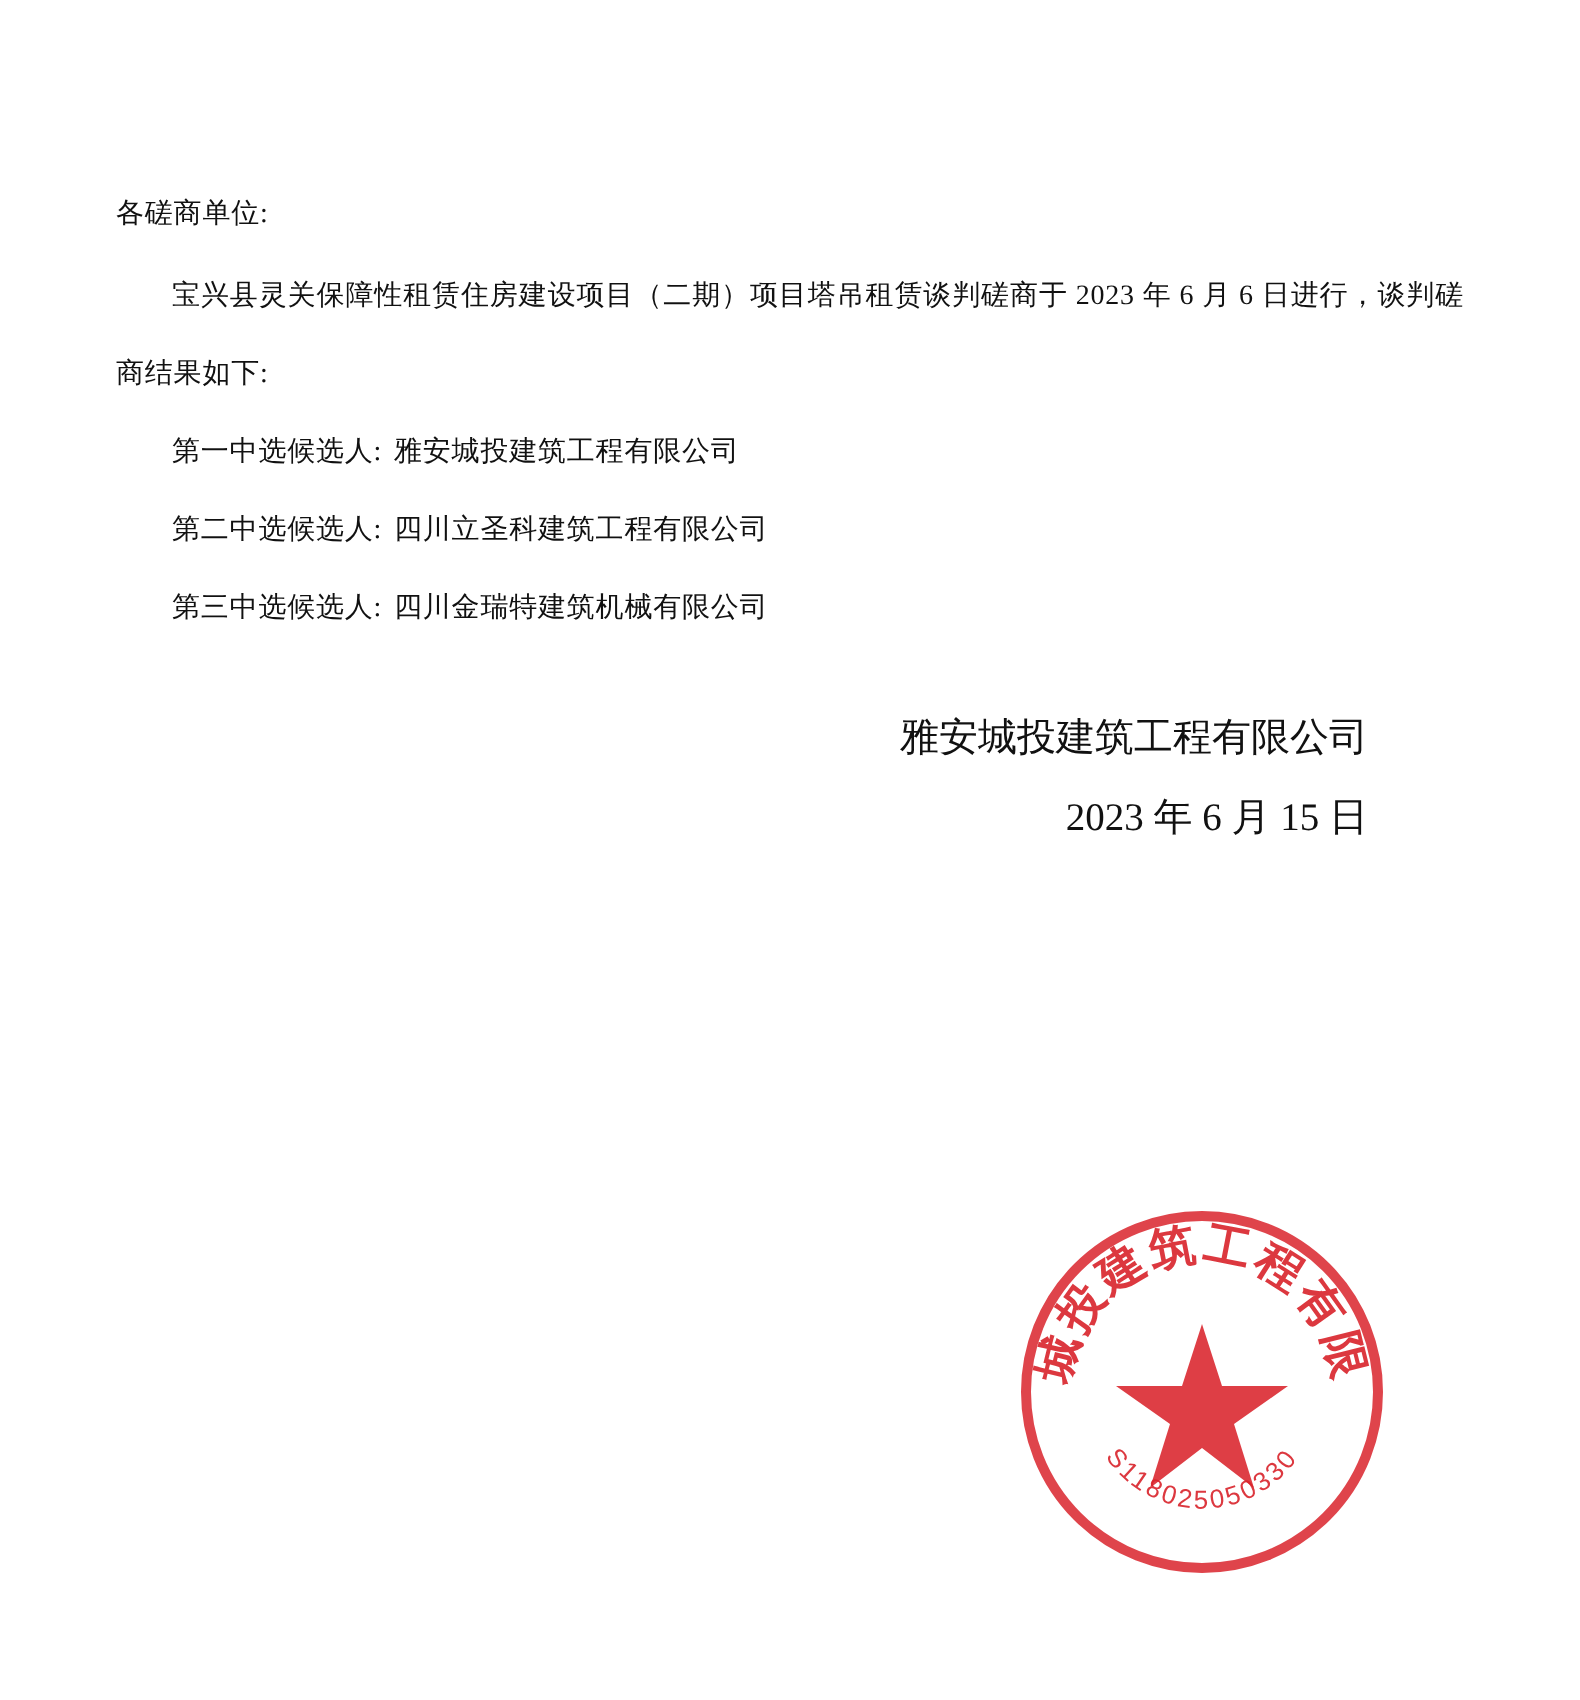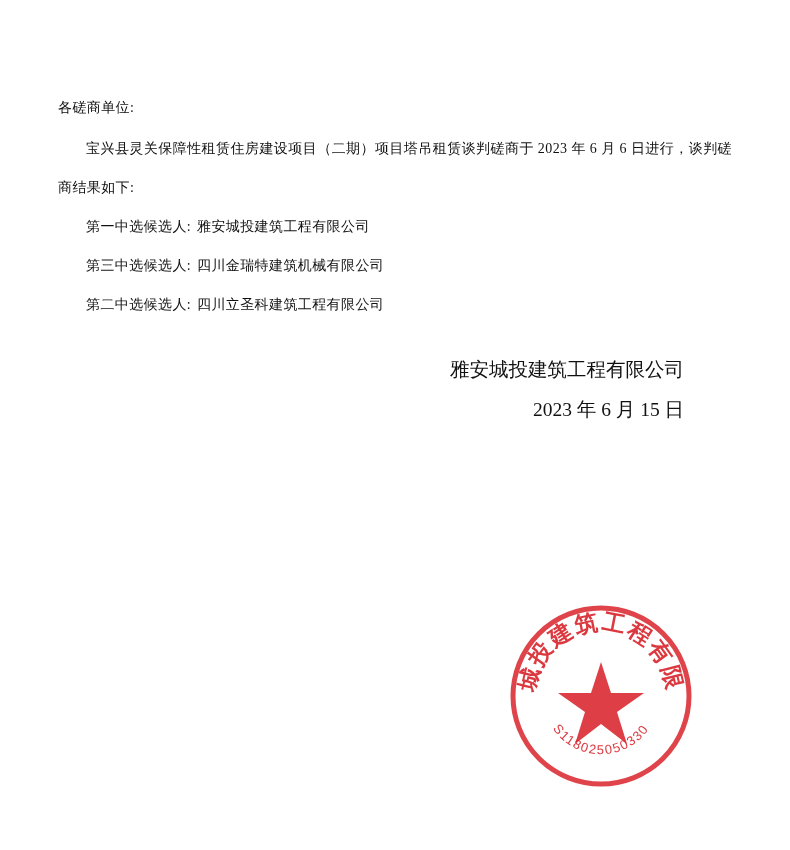--- a/index.html
+++ b/index.html
@@ -84,26 +84,26 @@
 
   <div class="body-block">
     <p class="salutation">各磋商单位:</p>
     <p class="para">宝兴县灵关保障性租赁住房建设项目（二期）项目塔吊租赁谈判磋商于 2023 年 6 月 6 日进行，谈判磋商结果如下:</p>
 
     <p class="candidate">
       <span class="label">第一中选候选人:</span>
       <span class="value">雅安城投建筑工程有限公司</span>
     </p>
     <p class="candidate">
+      <span class="label">第二中选候选人:</span>
+      <span class="value">四川立圣科建筑工程有限公司</span>
+    </p>
+    <p class="candidate">
       <span class="label">第三中选候选人:</span>
       <span class="value">四川金瑞特建筑机械有限公司</span>
-    </p>
-    <p class="candidate">
-      <span class="label">第二中选候选人:</span>
-      <span class="value">四川立圣科建筑工程有限公司</span>
     </p>
 
   </div>
 
   <div class="sign-block">
     <span class="sign-line">雅安城投建筑工程有限公司</span>
     <span class="sign-line">2023 年 6 月 15 日</span>
   </div>
 
   <div class="seal">

